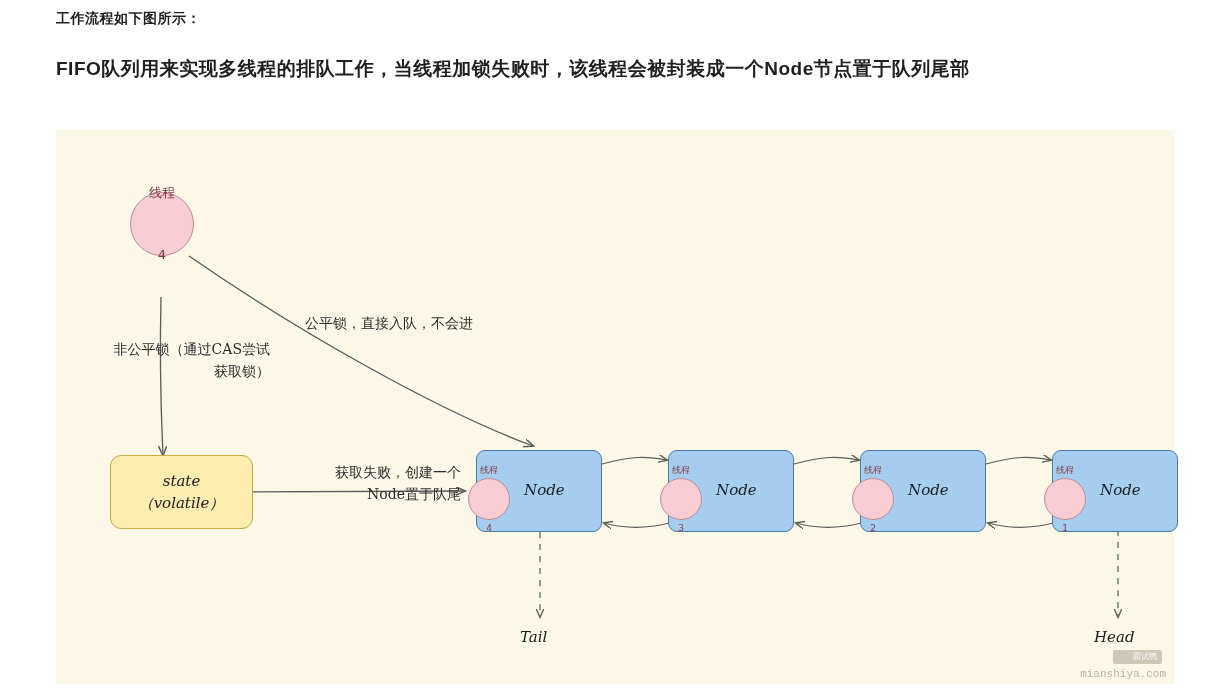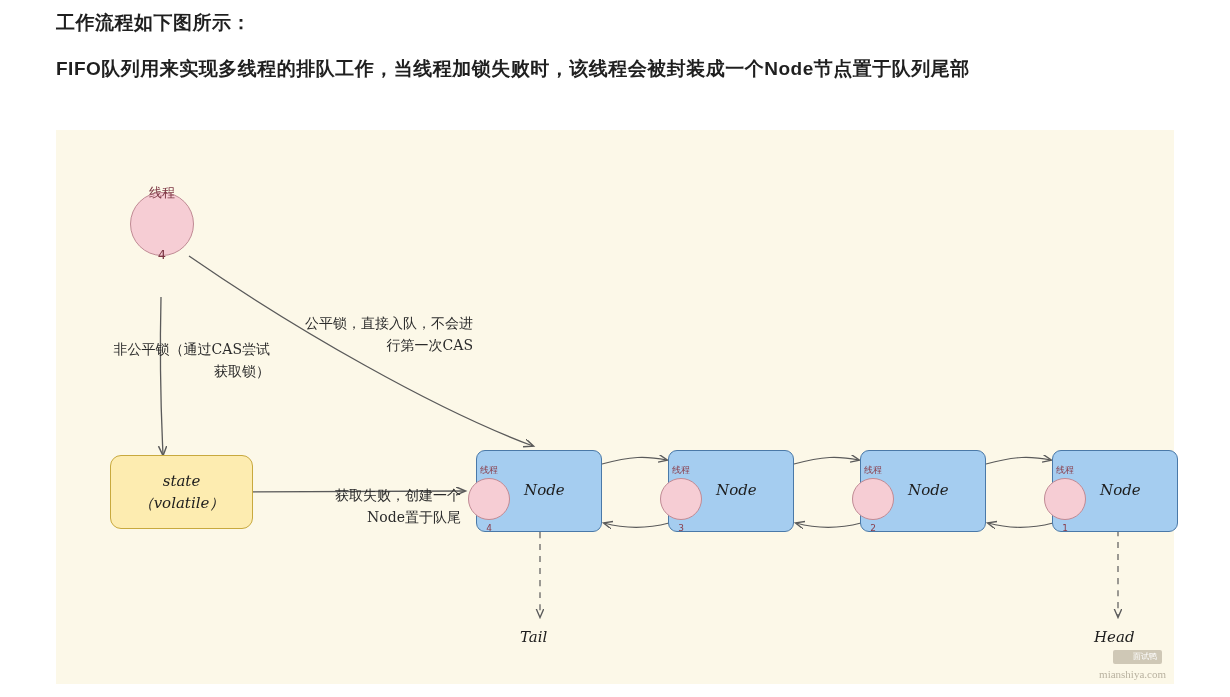--- a/index.html
+++ b/index.html
@@ -22,21 +22,21 @@
   .heading {
     position: absolute;
     font-weight: bold;
     color: #1f1f1f;
     letter-spacing: 0.5px;
     white-space: nowrap;
   }
   #heading-1 {
     left: 56px;
     top: 10px;
-    font-size: 19px;
+    font-size: 14px;
   }
   #heading-2 {
     left: 56px;
     top: 56px;
     font-size: 19px;
   }
   .diagram {
     position: absolute;
     left: 56px;
     top: 130px;
@@ -123,21 +123,21 @@
     font-style: italic;
     font-size: 15px;
     color: #1d1d1d;
   }
   .watermark {
     position: absolute;
     right: 8px;
     bottom: 4px;
     font-size: 11px;
     color: #b9b2a0;
-    font-family: Liberation Serif, serif;
+    font-family: Liberation Mono, monospace;
   }
   .watermark-logo {
     position: absolute;
     right: 12px;
     bottom: 20px;
     width: 34px;
     height: 14px;
     background: #cfc8b6;
     border-radius: 2px;
     color: #fff;
@@ -198,24 +198,23 @@
       <span>（volatile）</span>
     </div>
 
     <div class="edge-label center" style="left:4px; top:208px; width:210px;">
       <div>非公平锁（通过CAS尝试</div>
       <div>获取锁）</div>
     </div>
 
     <div class="edge-label center" style="left:192px; top:182px; width:225px;">
       <div>公平锁，直接入队，不会进</div>
-      <div>行第一次CAS</div>
-    </div>
-
-    <div class="edge-label center" style="left:205px; top:331px; width:200px;margin-top:23px;">
+    </div>
+
+    <div class="edge-label center" style="left:205px; top:331px; width:200px;">
       <div>获取失败，创建一个</div>
       <div>Node置于队尾</div>
     </div>
 
     <div class="node-box" style="left:420px; top:320px; width:126px; height:82px;"></div>
     <div class="node-label" style="left:468px; top:351px;">Node</div>
     <div class="thread-circle thread-small" style="left:412px; top:348px;">
       <span>线程</span>
       <span>4</span>
     </div>

